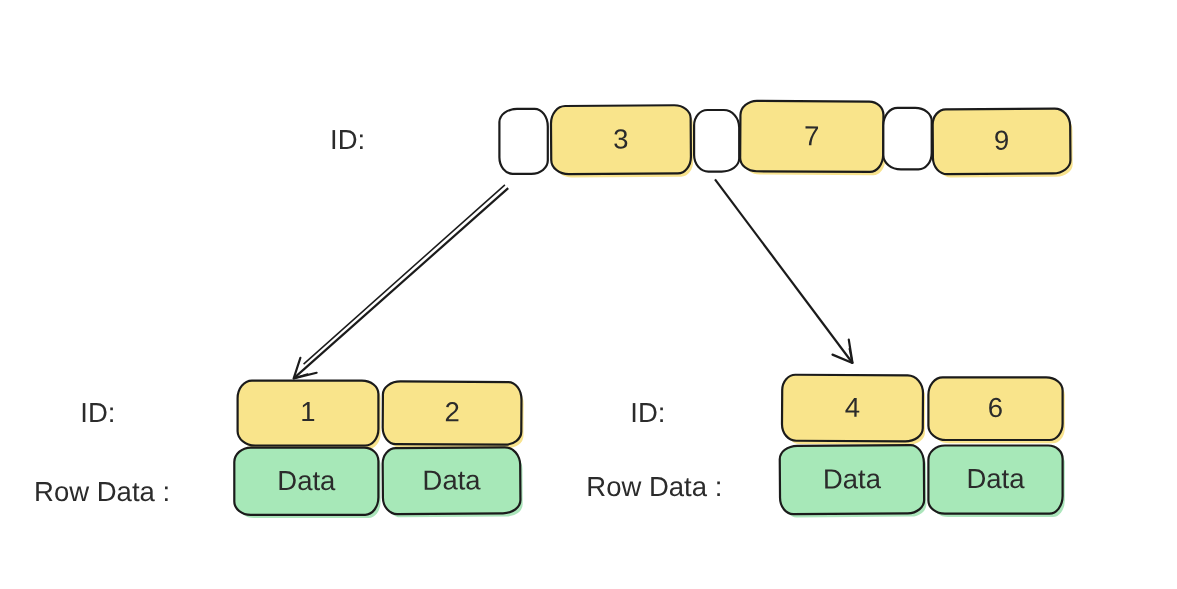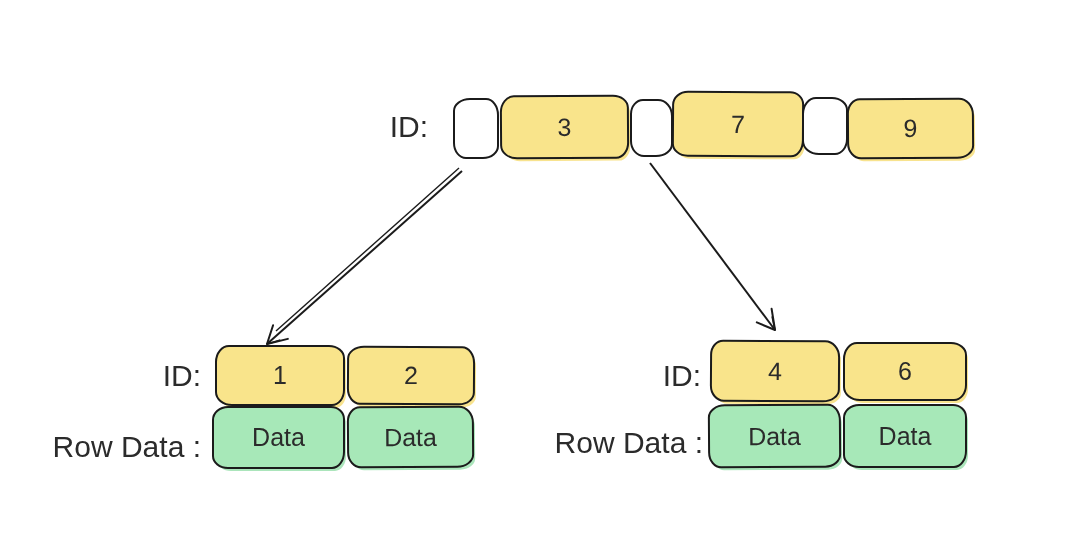--- a/index.html
+++ b/index.html
@@ -33,23 +33,23 @@
     box-shadow: 3px 4px 0 -2px rgba(162, 226, 180, 0.9);
   }
   .r1 { border-radius: 14px 16px 13px 17px / 17px 13px 16px 14px; }
   .r2 { border-radius: 17px 13px 16px 13px / 13px 17px 13px 16px; }
   .r3 { border-radius: 13px 15px 17px 14px / 15px 17px 13px 16px; }
   .r4 { border-radius: 16px 14px 13px 16px / 14px 13px 17px 13px; }
   .t1 { transform: rotate(-0.4deg); }
   .t2 { transform: rotate(0.35deg); }
   .label {
     position: absolute;
-    font-size: 30px;
+    font-size: 25px;
     line-height: 30px;
-    text-align: right;
+    text-align: left;
     white-space: pre;
   }
 </style>
 </head>
 <body>
 
 <div class="canvas">
 
   <svg class="arrows" viewBox="0 0 1070 535">
     <defs>

